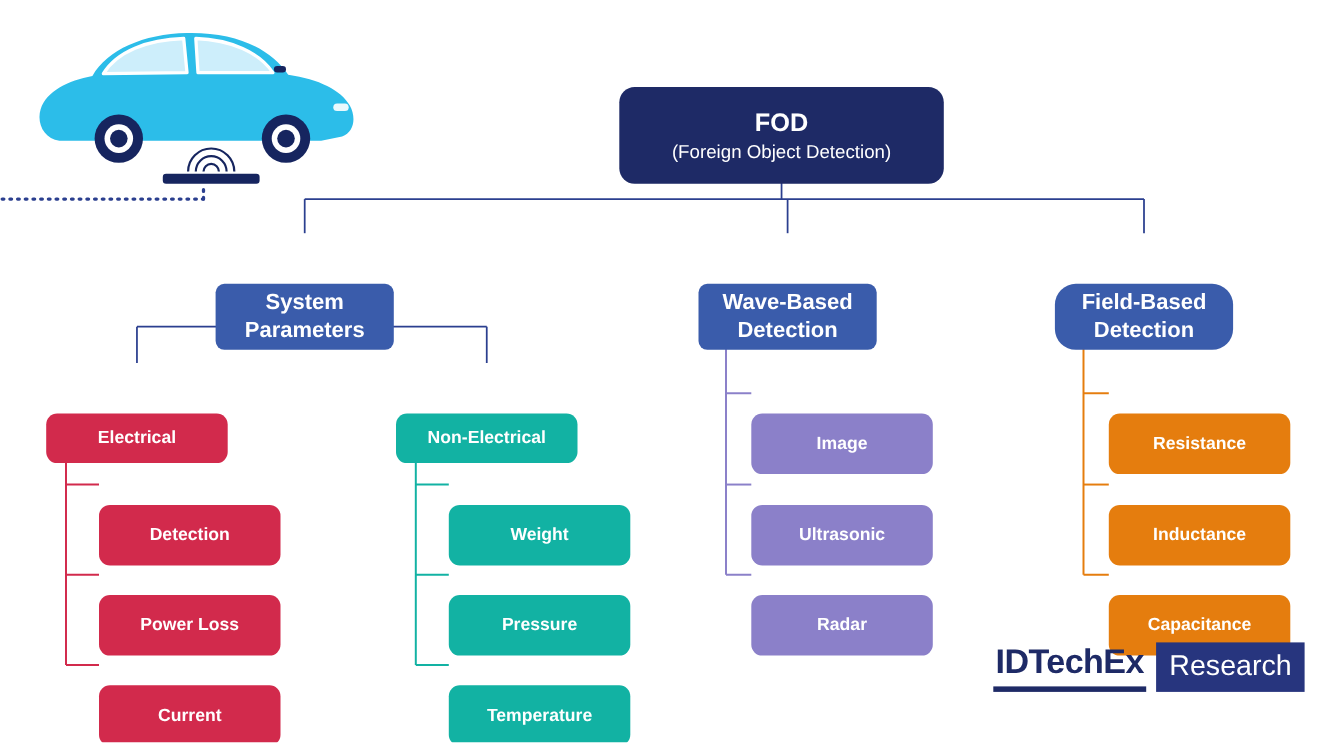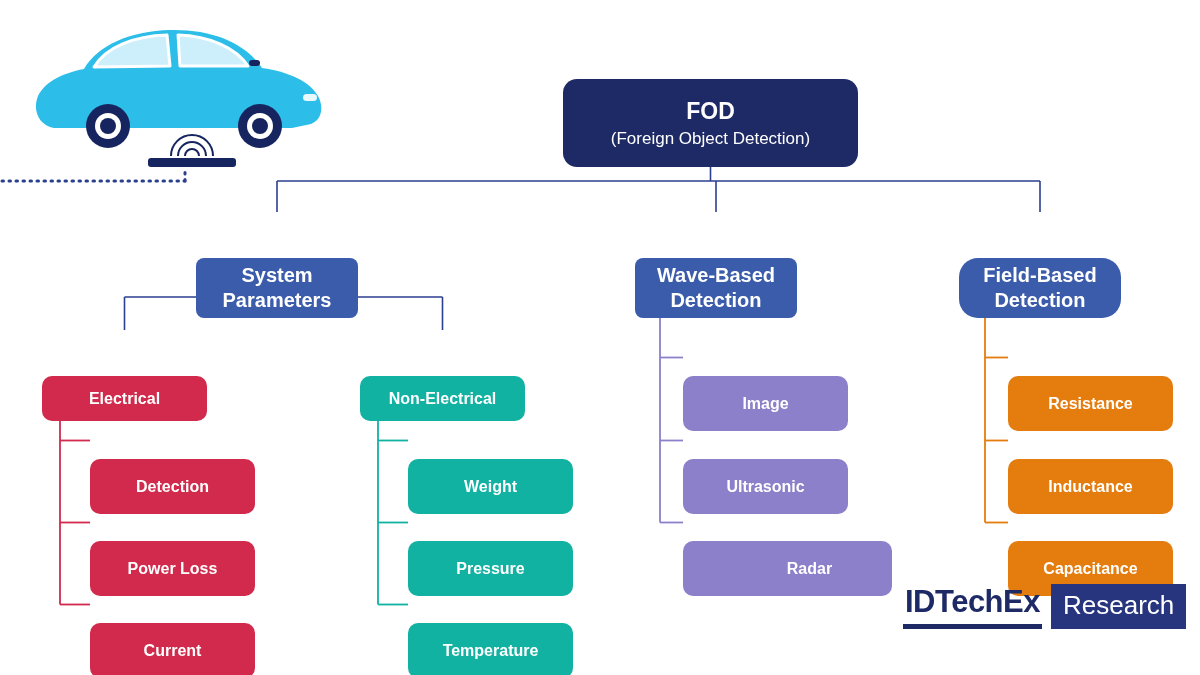--- a/index.html
+++ b/index.html
@@ -122,21 +122,21 @@
   <div class="node child" style="left: 90px; top: 495px; background-color: rgb(210, 42, 76);">Power Loss</div>
   <div class="node child" style="left: 90px; top: 577px; background-color: rgb(210, 42, 76);">Current</div>
 
   <div class="node cat" style="left: 360px; background-color: rgb(18, 178, 163);">Non-Electrical</div>
   <div class="node child" style="left: 408px; top: 413px; background-color: rgb(18, 178, 163);">Weight</div>
   <div class="node child" style="left: 408px; top: 495px; background-color: rgb(18, 178, 163);">Pressure</div>
   <div class="node child" style="left: 408px; top: 577px; background-color: rgb(18, 178, 163);">Temperature</div>
 
   <div class="node child" style="left: 683px; top: 330px; background-color: rgb(139, 128, 201);">Image</div>
   <div class="node child" style="left: 683px; top: 413px; background-color: rgb(139, 128, 201);">Ultrasonic</div>
-  <div class="node child" style="left: 683px; top: 495px; background-color: rgb(139, 128, 201); padding-left: 44px;">Radar</div>
+  <div class="node child" style="left: 683px; top: 495px; background-color: rgb(139, 128, 201);">Radar</div>
 
   <div class="node child" style="left: 1008px; top: 330px; background-color: rgb(229, 125, 14);">Resistance</div>
   <div class="node child" style="left: 1008px; top: 413px; background-color: rgb(229, 125, 14);">Inductance</div>
   <div class="node child" style="left: 1008px; top: 495px; background-color: rgb(229, 125, 14);">Capacitance</div>
 
   <div class="logo">
     <div class="logo-brand" style="color: rgb(30, 42, 102); border-bottom-color: rgb(30, 42, 102);">IDTechEx</div>
     <div class="logo-suffix" style="background-color: rgb(39, 53, 126);">Research</div>
   </div>
 

